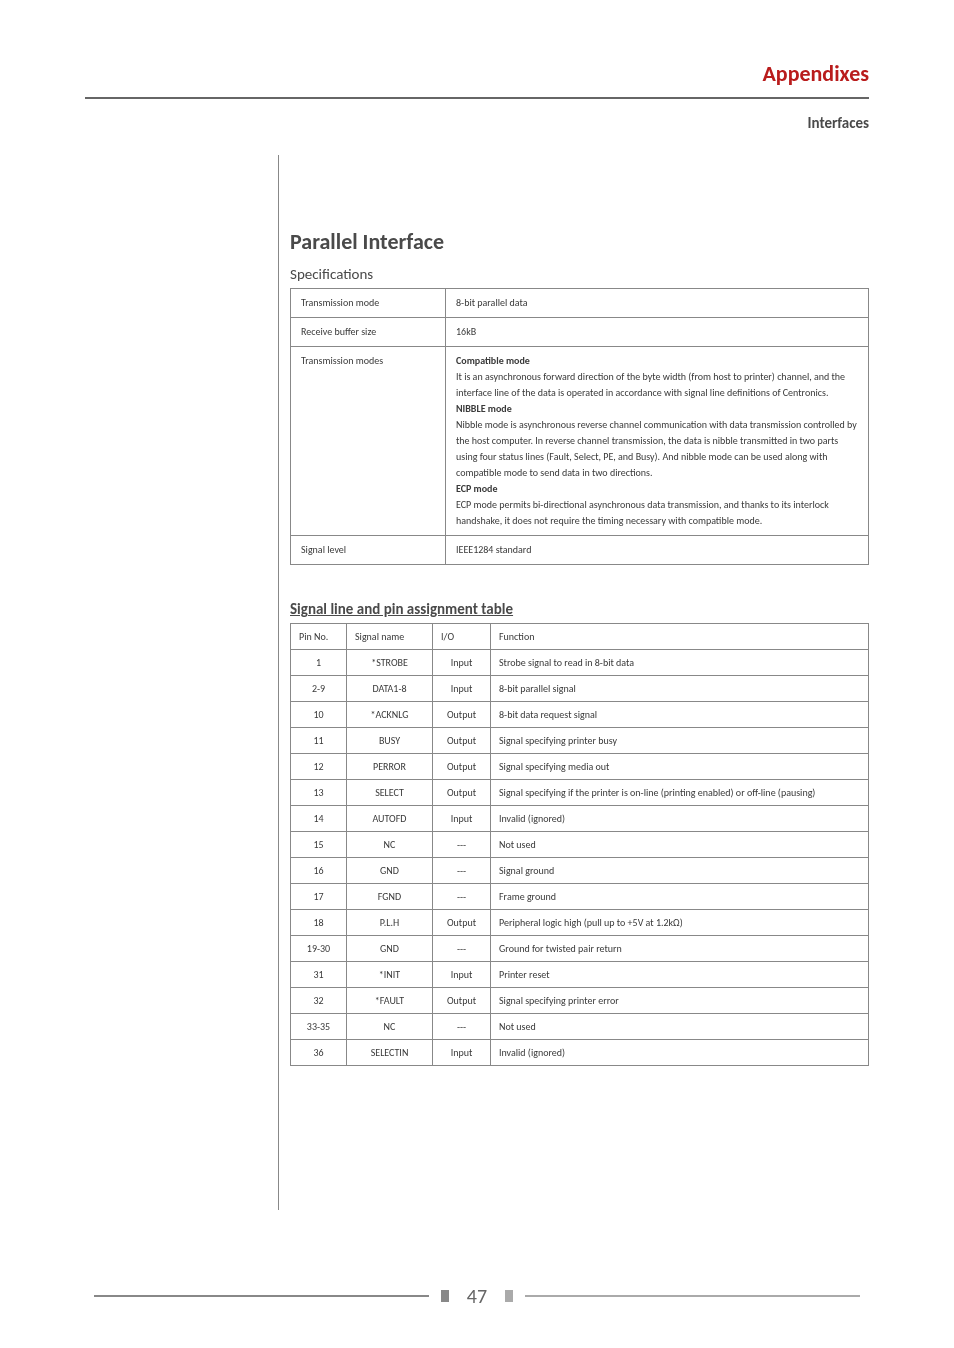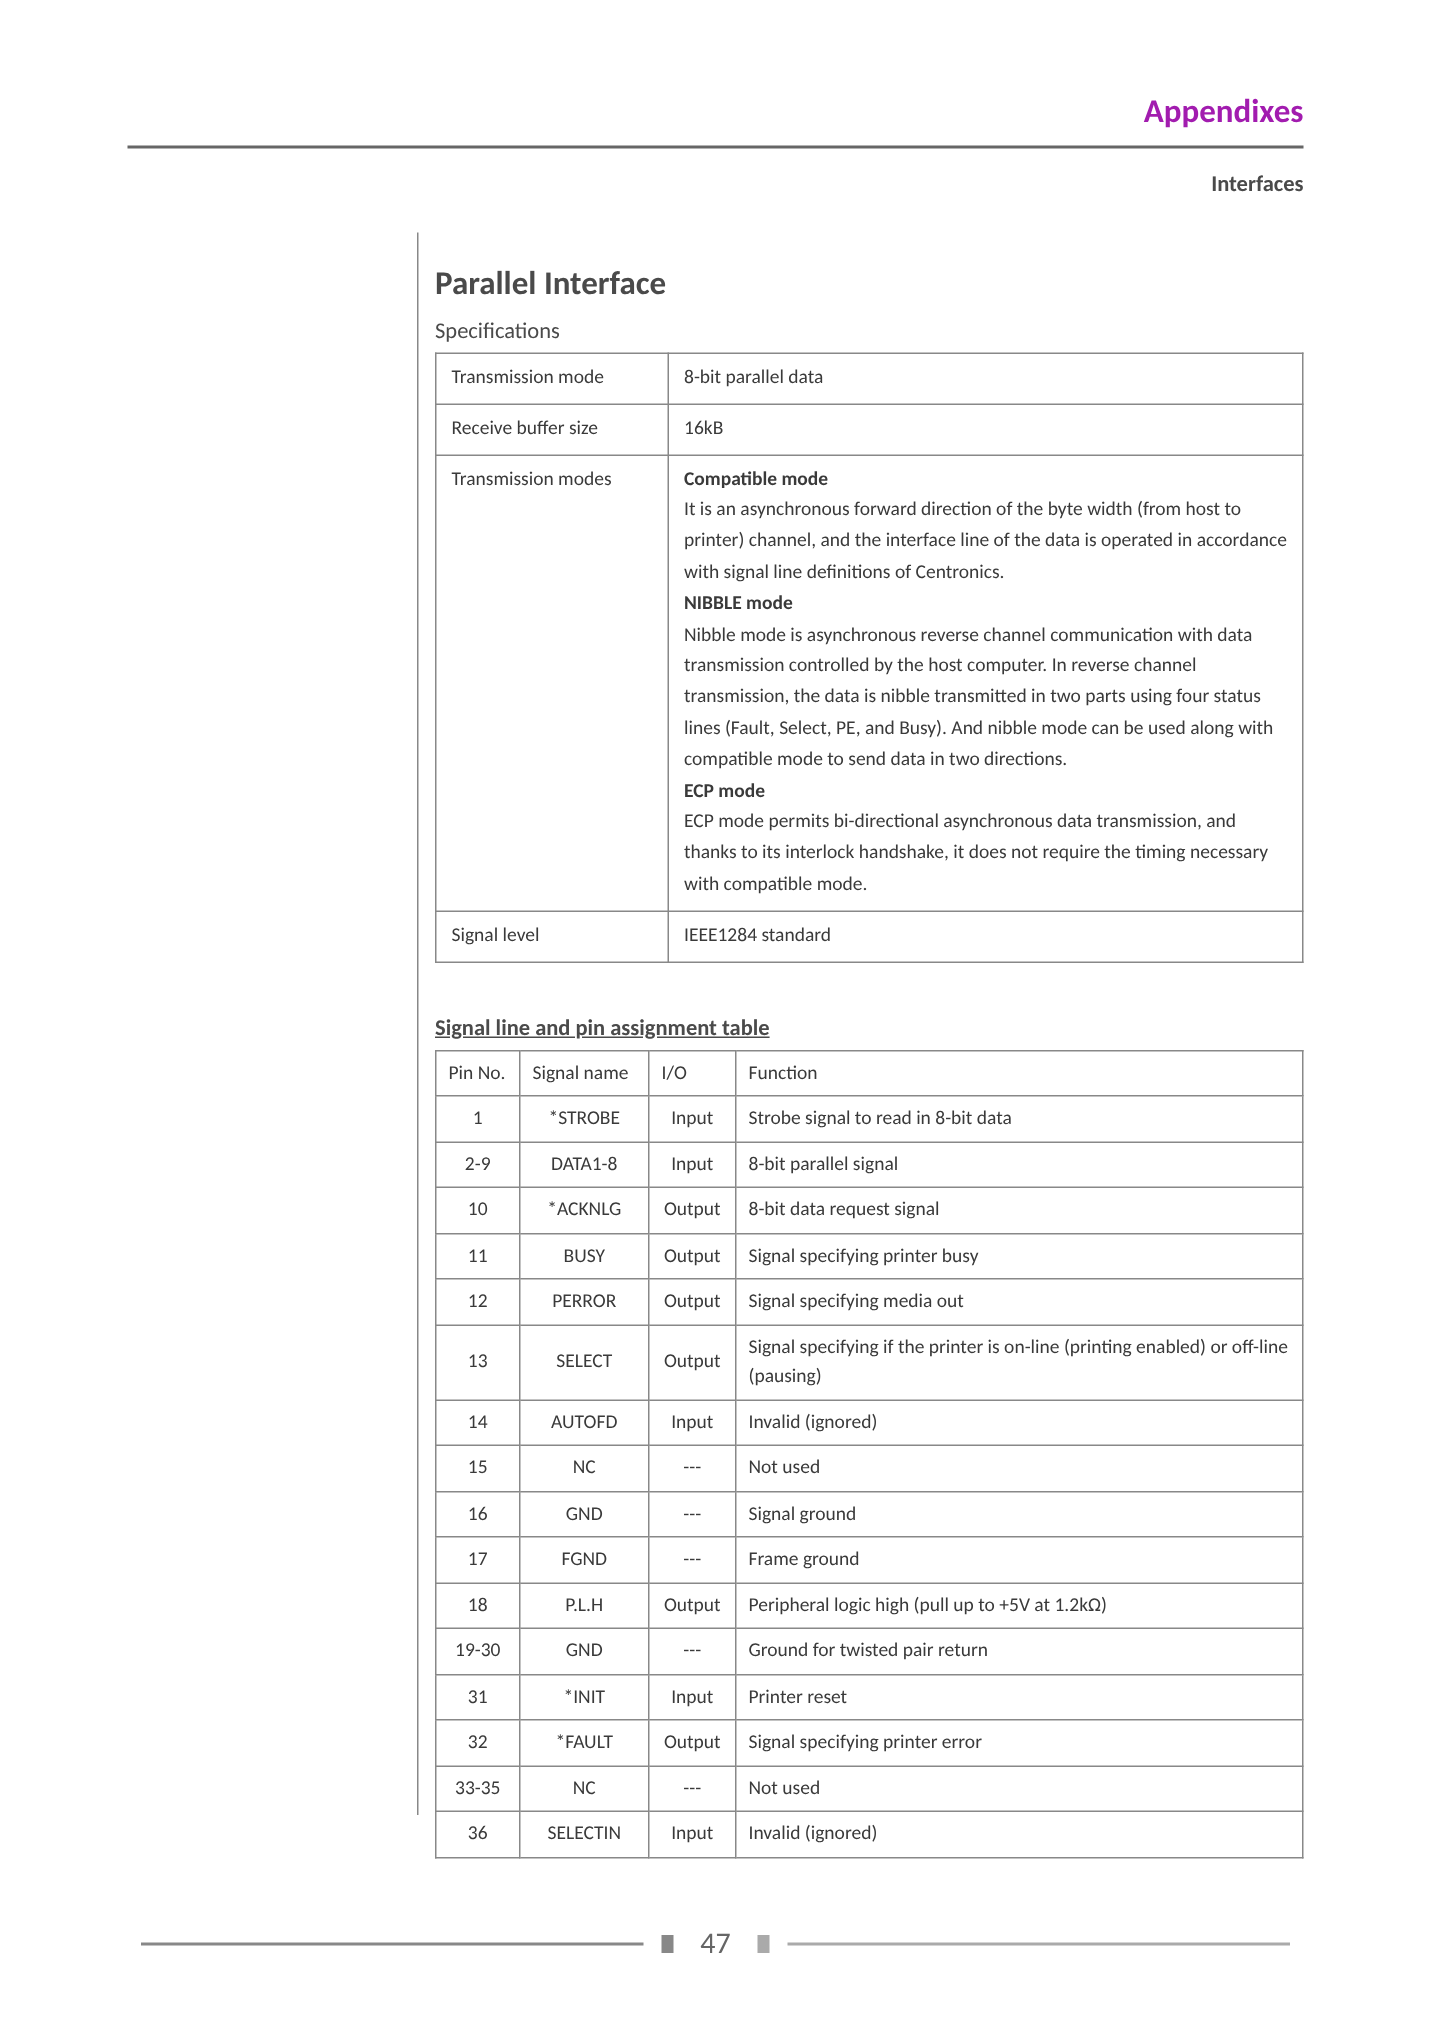--- a/index.html
+++ b/index.html
@@ -20,37 +20,37 @@
       height: 100%;
       position: relative;
     }
     .header {
       text-align: right;
       margin-bottom: 10px;
     }
     .header-title {
       font-size: 22px;
       font-weight: bold;
-      color: #a21caf;
+      color: #b91c1c;
     }
     .header-line {
       border: none;
       border-top: 2px solid #666;
       margin: 5px 0 0 0;
     }
     .subheader {
       text-align: right;
       font-size: 15px;
       font-weight: bold;
       margin-top: 15px;
       color: #4a4a4a;
     }
     .content {
       margin-left: 205px;
-      margin-top: 43px;
+      margin-top: 96px;
     }
     .vertical-line {
       position: absolute;
       left: 278px;
       top: 155px;
       width: 1px;
       height: 1055px;
       background: #888;
     }
     .section-title {
@@ -69,21 +69,21 @@
       font-size: 15px;
       font-weight: bold;
       color: #4a4a4a;
       margin-top: 35px;
       margin-bottom: 5px;
       text-decoration: underline;
     }
     table {
       border-collapse: collapse;
       width: 100%;
-      font-size: 13px;
+      font-size: 10px;
     }
     .spec-table td {
       border: 1px solid #888;
       padding: 6px 10px;
       vertical-align: top;
       line-height: 1.6;
     }
     .spec-table td:first-child {
       width: 155px;
     }

